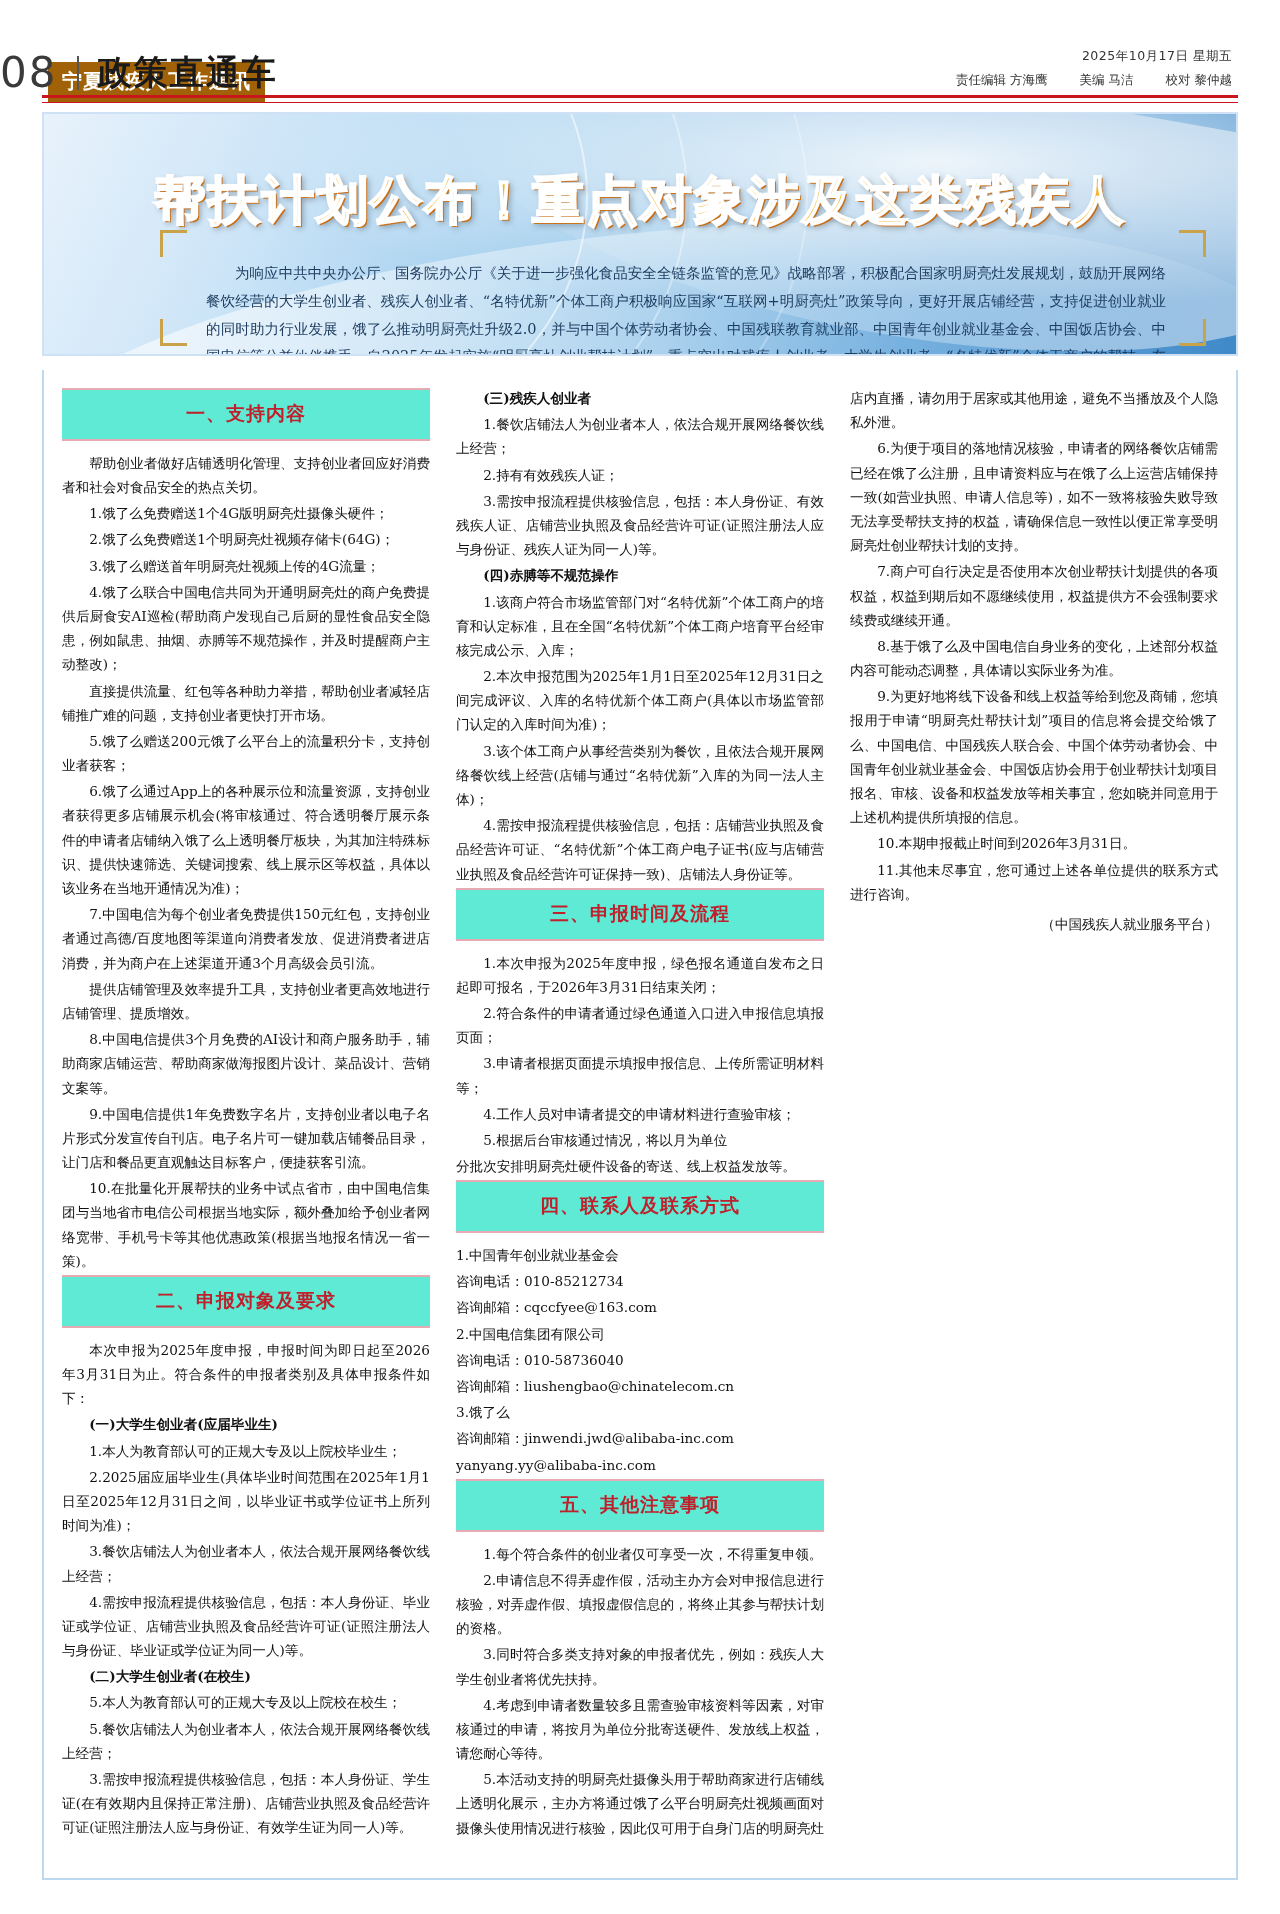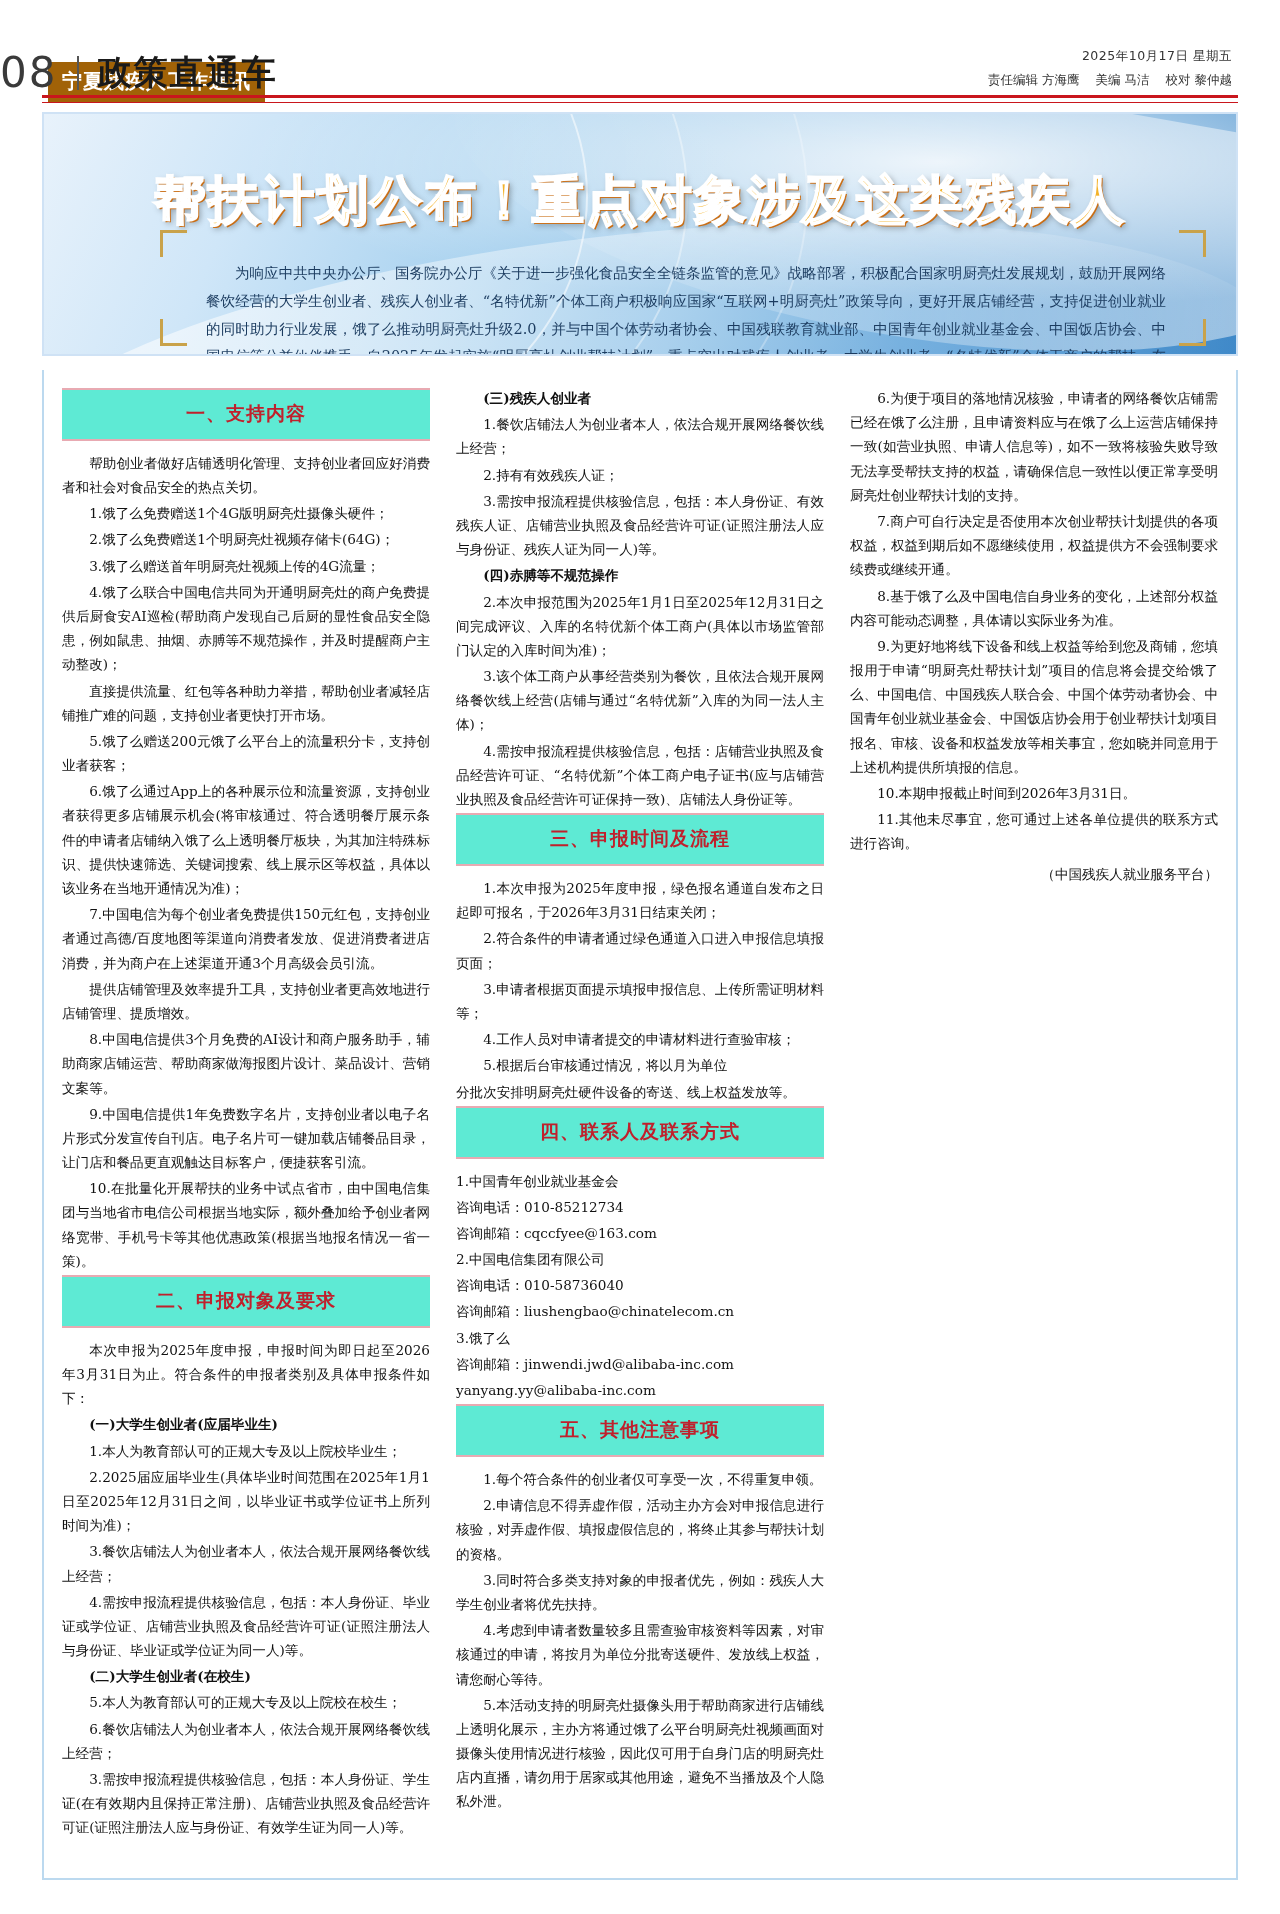--- a/index.html
+++ b/index.html
@@ -93,21 +93,21 @@
     text-align: right;
     font-size: 12.5px;
     color: #333;
     line-height: 1.9;
     font-family: "DejaVu Sans", "Liberation Sans", sans-serif;
   }
   .mast-right .date {
     letter-spacing: 0.5px;
   }
   .mast-right .credits span {
-    margin-left: 12px;
+    margin-left: 28px;
   }
 
   
   .banner-wrap {
     position: relative;
     margin: 4px 42px 0 42px;
     height: 240px;
     border: 2px solid #cfe2f5;
     background:
       radial-gradient(ellipse at 75% 20%, rgba(255,255,255,0.85) 0%, rgba(255,255,255,0) 55%),
@@ -306,29 +306,30 @@
       <p class="para">本次申报为2025年度申报，申报时间为即日起至2026年3月31日为止。符合条件的申报者类别及具体申报条件如下：</p>
 
       <p class="sub">(一)大学生创业者(应届毕业生)</p>
       <p class="para">1.本人为教育部认可的正规大专及以上院校毕业生；</p>
       <p class="para">2.2025届应届毕业生(具体毕业时间范围在2025年1月1日至2025年12月31日之间，以毕业证书或学位证书上所列时间为准)；</p>
       <p class="para">3.餐饮店铺法人为创业者本人，依法合规开展网络餐饮线上经营；</p>
       <p class="para">4.需按申报流程提供核验信息，包括：本人身份证、毕业证或学位证、店铺营业执照及食品经营许可证(证照注册法人与身份证、毕业证或学位证为同一人)等。</p>
 
       <p class="sub">(二)大学生创业者(在校生)</p>
       <p class="para">5.本人为教育部认可的正规大专及以上院校在校生；</p>
-      <p class="para">6.餐饮店铺法人为创业者本人，依法合规开展网络餐饮线上经营；</p>
+      <p class="para">5.餐饮店铺法人为创业者本人，依法合规开展网络餐饮线上经营；</p>
       <p class="para">3.需按申报流程提供核验信息，包括：本人身份证、学生证(在有效期内且保持正常注册)、店铺营业执照及食品经营许可证(证照注册法人应与身份证、有效学生证为同一人)等。</p>
 
       <p class="sub">(三)残疾人创业者</p>
       <p class="para">1.餐饮店铺法人为创业者本人，依法合规开展网络餐饮线上经营；</p>
       <p class="para">2.持有有效残疾人证；</p>
       <p class="para">3.需按申报流程提供核验信息，包括：本人身份证、有效残疾人证、店铺营业执照及食品经营许可证(证照注册法人应与身份证、残疾人证为同一人)等。</p>
 
       <p class="sub">(四)赤膊等不规范操作</p>
+      <p class="para">1.该商户符合市场监管部门对“名特优新”个体工商户的培育和认定标准，且在全国“名特优新”个体工商户培育平台经审核完成公示、入库；</p>
       <p class="para">2.本次申报范围为2025年1月1日至2025年12月31日之间完成评议、入库的名特优新个体工商户(具体以市场监管部门认定的入库时间为准)；</p>
       <p class="para">3.该个体工商户从事经营类别为餐饮，且依法合规开展网络餐饮线上经营(店铺与通过“名特优新”入库的为同一法人主体)；</p>
       <p class="para">4.需按申报流程提供核验信息，包括：店铺营业执照及食品经营许可证、“名特优新”个体工商户电子证书(应与店铺营业执照及食品经营许可证保持一致)、店铺法人身份证等。</p>
 
       <div class="sec-head">三、申报时间及流程</div>
       <p class="para">1.本次申报为2025年度申报，绿色报名通道自发布之日起即可报名，于2026年3月31日结束关闭；</p>
       <p class="para">2.符合条件的申请者通过绿色通道入口进入申报信息填报页面；</p>
       <p class="para">3.申请者根据页面提示填报申报信息、上传所需证明材料等；</p>
       <p class="para">4.工作人员对申请者提交的申请材料进行查验审核；</p>
       <p class="para">5.根据后台审核通过情况，将以月为单位</p>

